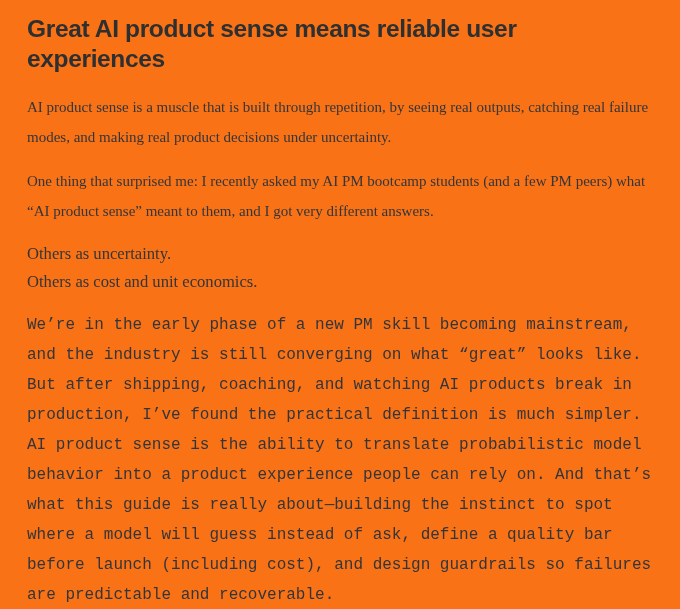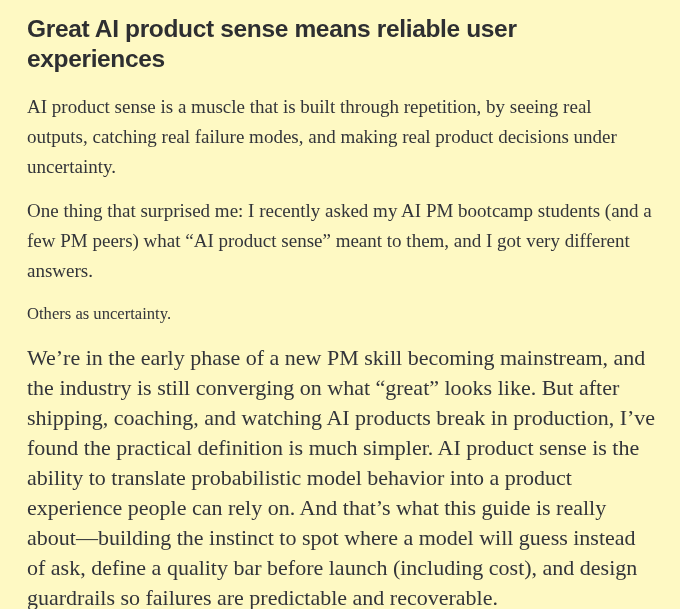--- a/index.html
+++ b/index.html
@@ -12,39 +12,39 @@
     background: #fdfdfd;
     font-family: "Liberation Serif", "DejaVu Serif", serif;
     overflow: hidden;
   }
 
   .article {
     box-sizing: border-box;
     width: 680px;
     height: 609px;
     padding: 14px 24px 0 27px;
-    background: #fef9c3;
+    background: #f97316;
   }
 
   .article-title {
     margin: 0 0 18px 0;
     font-family: "Liberation Sans", "DejaVu Sans", sans-serif;
     font-size: 24.5px;
     font-weight: 800;
     line-height: 30px;
     letter-spacing: -0.35px;
     color: #2e2f31;
     max-width: 600px;
     -webkit-font-smoothing: antialiased;
   }
 
   .body-paragraph {
     margin: 0 0 14px 0;
     font-family: "Liberation Serif", "DejaVu Serif", serif;
-    font-size: 19px;
+    font-size: 15px;
     line-height: 30px;
     color: #33353a;
     max-width: 632px;
     text-align: left;
   }
 
   .statement-list {
     margin: 0 0 15px 0;
     padding: 0;
     list-style: none;
@@ -55,37 +55,38 @@
     padding: 0;
     font-family: "Liberation Serif", "DejaVu Serif", serif;
     font-size: 16.6px;
     line-height: 27.5px;
     color: #33353a;
     list-style: none;
   }
 
   .closing-paragraph {
     margin: 0;
-    font-family: Liberation Serif, serif;
-    font-size: 22px;
+    font-family: Liberation Mono, monospace;
+    font-size: 16px;
     line-height: 30px;
     color: #33353a;
     max-width: 632px;
   }
 </style>
 </head>
 <body>
 
 <article class="article">
 
   <h1 class="article-title">Great AI product sense means reliable user experiences</h1>
 
   <p class="body-paragraph">AI product sense is a muscle that is built through repetition, by seeing real outputs, catching real failure modes, and making real product decisions under uncertainty.</p>
 
   <p class="body-paragraph">One thing that surprised me: I recently asked my AI PM bootcamp students (and a few PM peers) what “AI product sense” meant to them, and I got very different answers.</p>
 
   <ul class="statement-list">
     <li>Others as uncertainty.</li>
+    <li>Others as cost and unit economics.</li>
   </ul>
 
   <p class="closing-paragraph">We’re in the early phase of a new PM skill becoming mainstream, and the industry is still converging on what “great” looks like. But after shipping, coaching, and watching AI products break in production, I’ve found the practical definition is much simpler. AI product sense is the ability to translate probabilistic model behavior into a product experience people can rely on. And that’s what this guide is really about—building the instinct to spot where a model will guess instead of ask, define a quality bar before launch (including cost), and design guardrails so failures are predictable and recoverable.</p>
 
 </article>
 
 </body></html>

